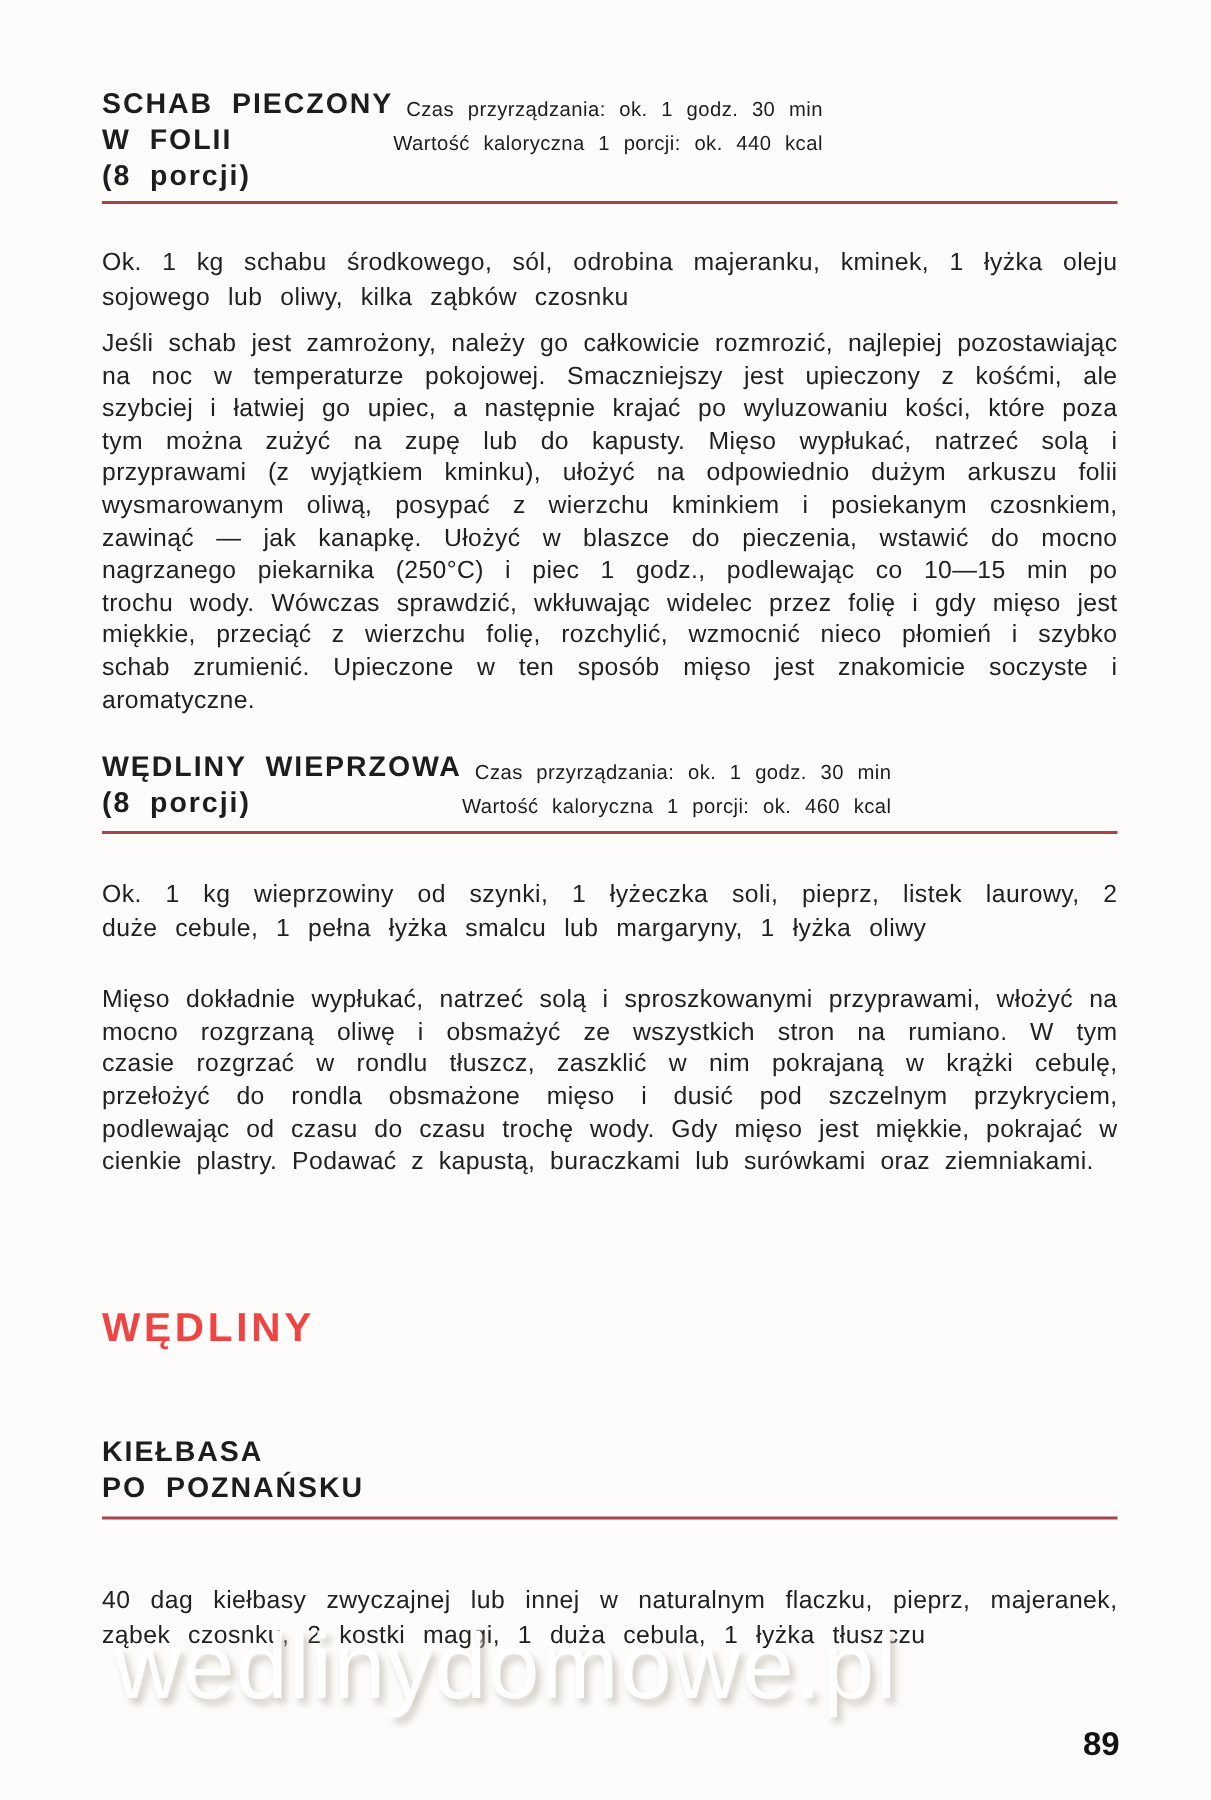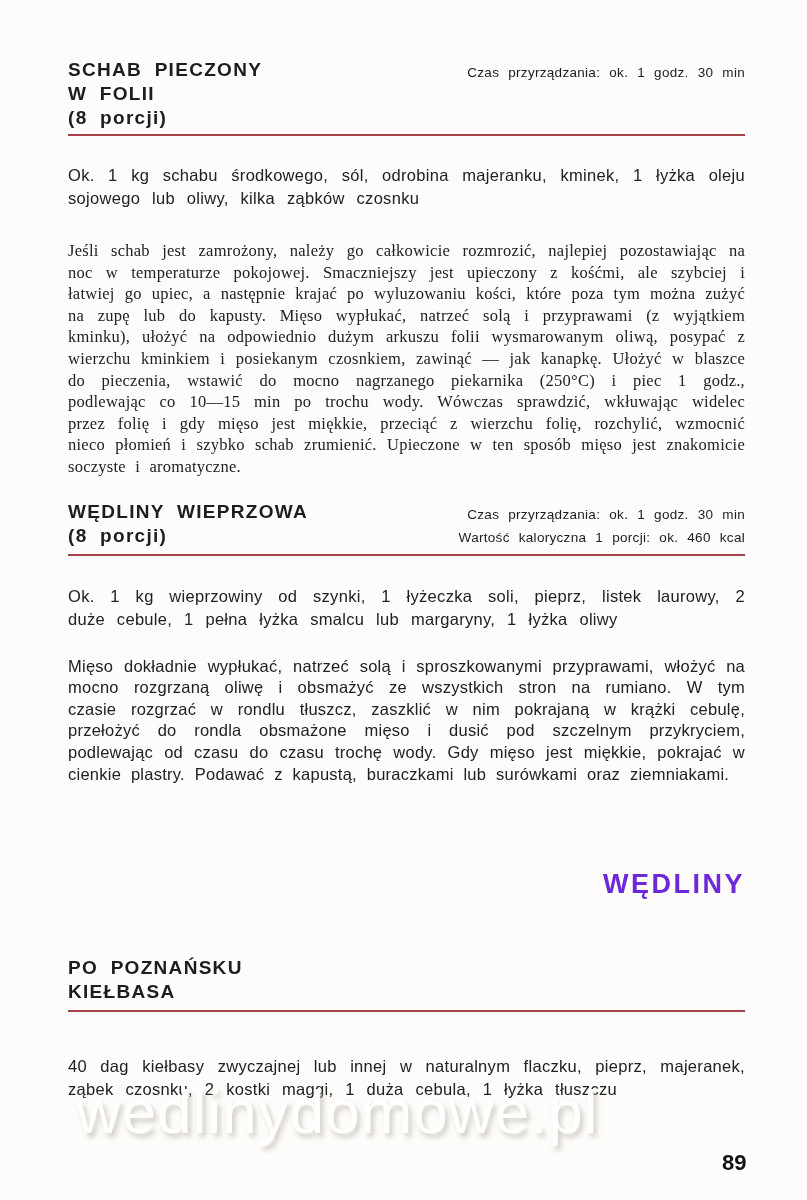--- a/index.html
+++ b/index.html
@@ -13,21 +13,21 @@
     overflow: hidden;
     -webkit-font-smoothing: antialiased;
   }
   .page {
     position: relative;
     width: 807px; height: 1200px;
     box-sizing: border-box;
     padding: 58px 62px 0 68px;
   }
   
-  .recipe-head { display: flex; justify-content: space-between; align-items: flex-start; }
+  .recipe-head { display: flex; justify-content: flex-start; align-items: flex-start; }
   .recipe-title {
     margin: 0;
     font-size: 19px;
     line-height: 24px;
     font-weight: bold;
     letter-spacing: 1.3px;
     word-spacing: 6px;
     color: #1f1d1b;
   }
   .recipe-title span { display: block; }
@@ -60,32 +60,32 @@
     margin: 0;
     font-size: 16.5px;
     line-height: 21.6px;
     letter-spacing: 0.25px;
     word-spacing: 5px;
     text-align: justify;
   }
   
   #recipe-0 .rule { margin-top: 4px; }
   #recipe-0 .ingredients { margin-top: 28px; }
-  #recipe-0 .bodytext { margin-top: 30px; font-family: Liberation Serif, serif; }
+  #recipe-0 .bodytext { margin-top: 9px; }
   #recipe-1 { margin-top: 22px; }
   #recipe-1 .rule { margin-top: 5px; }
   #recipe-1 .ingredients { margin-top: 29px; }
   #recipe-1 .bodytext { margin-top: 25px; }
   .section-heading {
     margin: 84px 0 0 0;
-    text-align: right;
+    text-align: left;
     font-size: 27px;
     font-weight: bold;
     letter-spacing: 2.5px;
-    color: #6d28d9;
+    color: #ef4444;
   }
   #recipe-2 { margin-top: 56px; }
   #recipe-2 .rule { margin-top: 6px; }
   #recipe-2 .ingredients { margin-top: 43px; }
   .watermark {
     position: absolute;
     left: 76px; top: 1076px;
     font-size: 62px;
     font-weight: normal;
     letter-spacing: 1px;
@@ -109,20 +109,21 @@
 
   <section class="recipe" id="recipe-0">
     <header class="recipe-head">
       <h2 class="recipe-title">
         <span>SCHAB PIECZONY</span>
         <span>W FOLII</span>
         <span>(8 porcji)</span>
       </h2>
       <div class="recipe-meta">
         <div>Czas przyrządzania: ok. 1 godz. 30 min</div>
+        <div>Wartość kaloryczna 1 porcji: ok. 440 kcal</div>
       </div>
     </header>
     <hr class="rule" style="border-top-color: rgb(168, 67, 75);">
     <p class="ingredients">Ok. 1 kg schabu środkowego, sól, odrobina majeranku, kminek, 1 łyżka oleju sojowego lub oliwy, kilka ząbków czosnku</p>
     <p class="bodytext">Jeśli schab jest zamrożony, należy go całkowicie rozmrozić, najlepiej pozostawiając na noc w temperaturze pokojowej. Smaczniejszy jest upieczony z kośćmi, ale szybciej i łatwiej go upiec, a następnie krajać po wyluzowaniu kości, które poza tym można zużyć na zupę lub do kapusty. Mięso wypłukać, natrzeć solą i przyprawami (z wyjątkiem kminku), ułożyć na odpowiednio dużym arkuszu folii wysmarowanym oliwą, posypać z wierzchu kminkiem i posiekanym czosnkiem, zawinąć — jak kanapkę. Ułożyć w blaszce do pieczenia, wstawić do mocno nagrzanego piekarnika (250°C) i piec 1 godz., podlewając co 10—15 min po trochu wody. Wówczas sprawdzić, wkłuwając widelec przez folię i gdy mięso jest miękkie, przeciąć z wierzchu folię, rozchylić, wzmocnić nieco płomień i szybko schab zrumienić. Upieczone w ten sposób mięso jest znakomicie soczyste i aromatyczne.</p>
   </section>
 
   <section class="recipe" id="recipe-1">
     <header class="recipe-head">
       <h2 class="recipe-title">
@@ -137,22 +138,22 @@
     <hr class="rule" style="border-top-color: rgb(168, 67, 75);">
     <p class="ingredients">Ok. 1 kg wieprzowiny od szynki, 1 łyżeczka soli, pieprz, listek laurowy, 2 duże cebule, 1 pełna łyżka smalcu lub margaryny, 1 łyżka oliwy</p>
     <p class="bodytext">Mięso dokładnie wypłukać, natrzeć solą i sproszkowanymi przyprawami, włożyć na mocno rozgrzaną oliwę i obsmażyć ze wszystkich stron na rumiano. W tym czasie rozgrzać w rondlu tłuszcz, zaszklić w nim pokrajaną w krążki cebulę, przełożyć do rondla obsmażone mięso i dusić pod szczelnym przykryciem, podlewając od czasu do czasu trochę wody. Gdy mięso jest miękkie, pokrajać w cienkie plastry. Podawać z kapustą, buraczkami lub surówkami oraz ziemniakami.</p>
   </section>
 
   <h1 class="section-heading">WĘDLINY</h1>
 
   <section class="recipe" id="recipe-2">
     <header class="recipe-head">
       <h2 class="recipe-title">
+        <span>KIEŁBASA</span>
         <span>PO POZNAŃSKU</span>
-        <span>KIEŁBASA</span>
       </h2>
     </header>
     <hr class="rule" style="border-top-color: rgb(168, 67, 75);">
     <p class="ingredients">40 dag kiełbasy zwyczajnej lub innej w naturalnym flaczku, pieprz, majeranek, ząbek czosnku, 2 kostki maggi, 1 duża cebula, 1 łyżka tłuszczu</p>
   </section>
 
   <div class="watermark">wedlinydomowe.pl</div>
 
   <div class="page-number">89</div>
 

